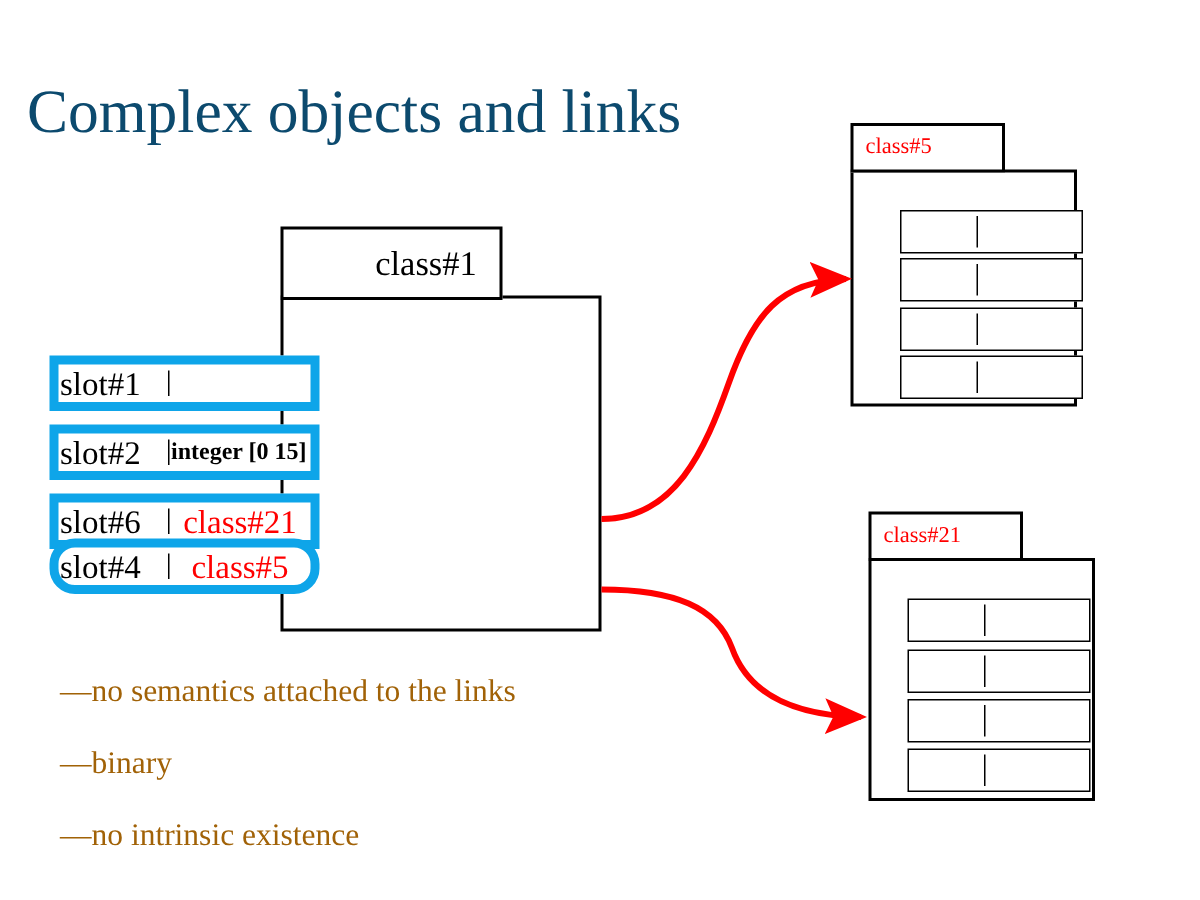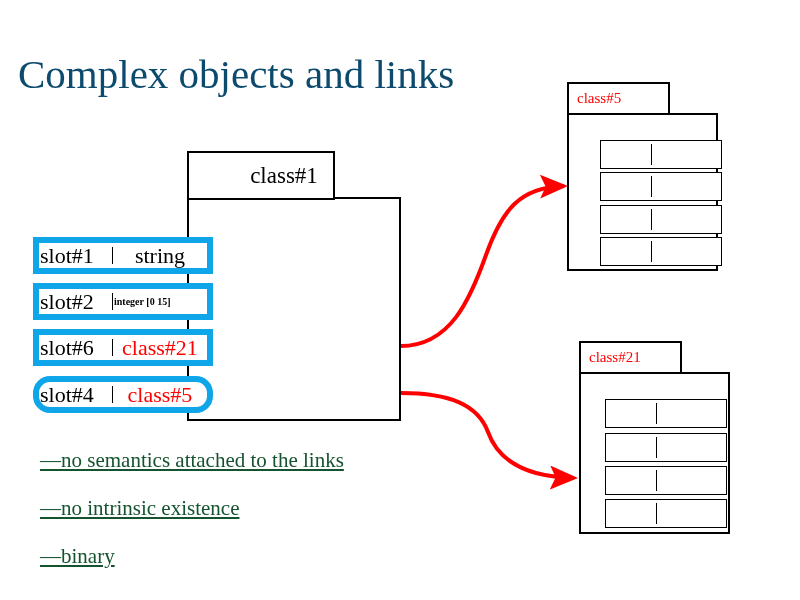--- a/index.html
+++ b/index.html
@@ -107,33 +107,33 @@
   }
   .slot-value {
     flex: 1;
     display: flex;
     align-items: center;
     justify-content: center;
     font-size: 22px;
     white-space: nowrap;
   }
   .slot-value.small {
-    font-size: 10px;
+    font-size: 16px;
     font-weight: bold;
     justify-content: flex-start;
     padding-left: 1px;
   }
   .slot-value.link {
     color: #ff0000;
   }
 
   #slot1 { top: 237px; }
   #slot2 { top: 283px; justify-content: space-between; }
   #slot3 { top: 329px; }
-  #slot4 { top: 376px; border-radius: 17px; }
+  #slot4 { top: 359px; border-radius: 17px; }
 
   
   #class5-tab {
     left: 567px;
     top: 82px;
     width: 103px;
     height: 33px;
   }
   #class5-tab .tab-label {
     font-size: 15px;
@@ -191,22 +191,21 @@
     position: absolute;
     left: 40px;
     top: 448px;
     width: 470px;
   }
   .bullet {
     font-size: 21px;
     line-height: 24px;
     white-space: nowrap;
     margin-bottom: 24px;
-    color: #14532d;
-    text-decoration: underline;
+    color: #a16207;
   }
 
   
   #arrows {
     position: absolute;
     left: 0; top: 0;
     width: 800px; height: 600px;
     z-index: 5;
     pointer-events: none;
   }
@@ -219,21 +218,20 @@
   <div id="title">Complex objects and links</div>
 
   <div id="class1-tab" class="obj-tab">
     <span class="tab-label">class#1</span>
   </div>
   <div id="class1-body" class="obj-body"></div>
 
   <div id="slot1" class="slot-row">
     <span class="slot-name">slot#1</span>
     <span class="slot-divider"></span>
-    <span class="slot-value">string</span>
   </div>
 
   <div id="slot2" class="slot-row">
     <span class="slot-name">slot#2</span>
     <span class="slot-divider"></span>
     <span class="slot-value small">integer [0 15]</span>
   </div>
 
   <div id="slot3" class="slot-row">
     <span class="slot-name">slot#6</span>
@@ -288,17 +286,17 @@
       </marker>
     </defs>
 
     <path d="M 401,346 C 450,346 470,300 486,255 C 502,210 520,187 564,186" fill="none" stroke="#ff0000" stroke-width="4" marker-end="url(#arrowhead)"></path>
 
     <path d="M 401,393 C 450,393 478,405 488,432 C 498,460 525,477 574,478" fill="none" stroke="#ff0000" stroke-width="4" marker-end="url(#arrowhead)"></path>
   </svg>
 
   <div id="bullets">
     <div class="bullet">—no semantics attached to the links</div>
+    <div class="bullet">—binary</div>
     <div class="bullet">—no intrinsic existence</div>
-    <div class="bullet">—binary</div>
   </div>
 
 </div>
 
 </body></html>

